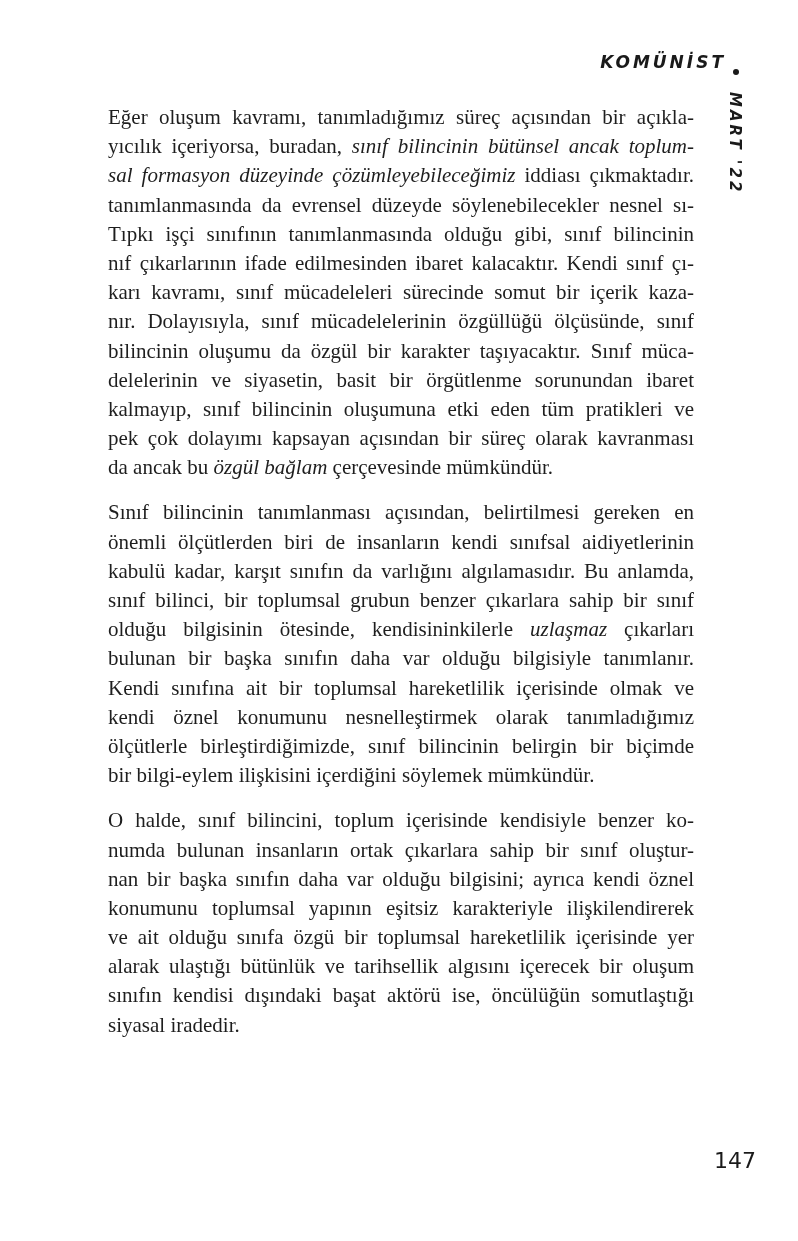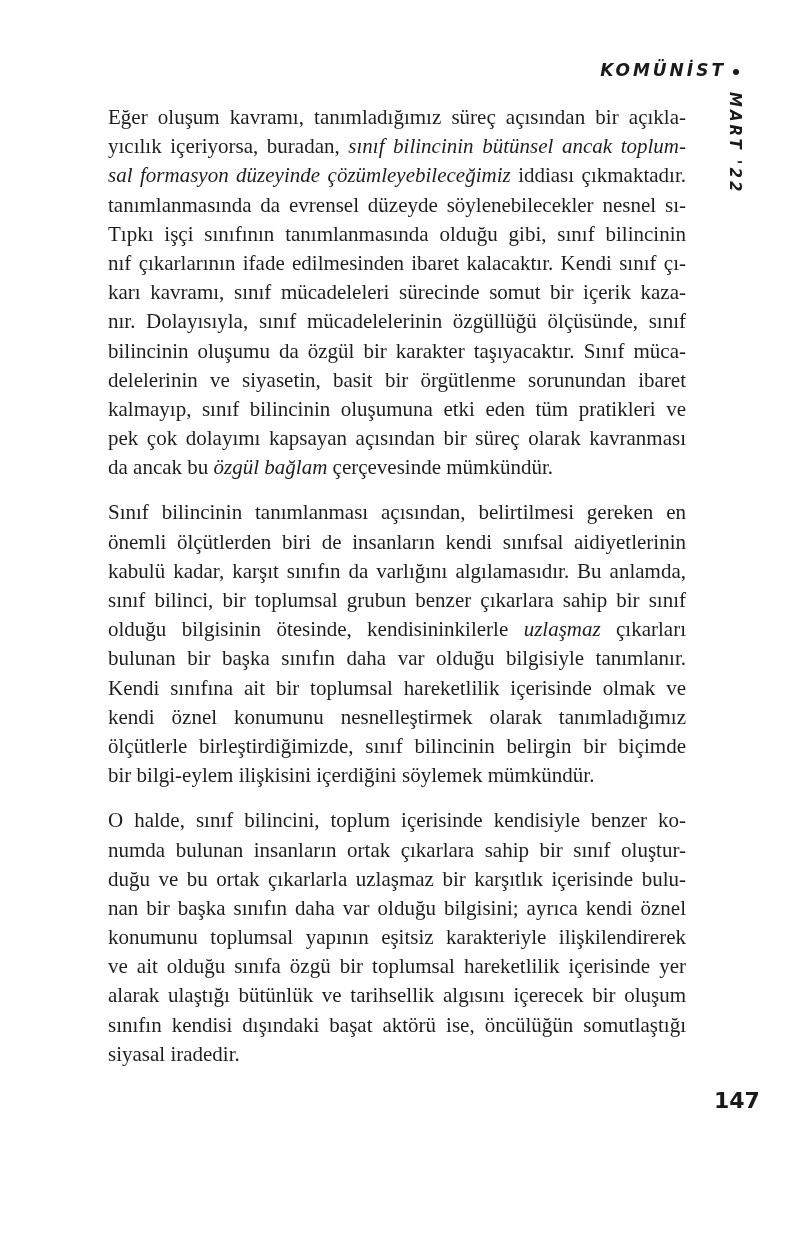--- a/index.html
+++ b/index.html
@@ -1,34 +1,34 @@
 <!DOCTYPE html>
 <html><head>
 <meta charset="utf-8">
 <style>
   html, body { margin:0; padding:0; background:#ffffff; }
   body { width:798px; height:1241px; position:relative; overflow:hidden; color:#1e1e1e; }
   .header-mag {
-    position:absolute; left:600px; top:60px; width:126px; text-align:right;
+    position:absolute; left:600px; top:52px; width:126px; text-align:right;
     font-family:"DejaVu Sans", sans-serif; font-weight:bold; font-style:italic;
     font-size:17px; letter-spacing:3px; color:#1a1a1a;
   }
   .header-dot { position:absolute; left:733px; top:69px; width:6px; height:6px; border-radius:50%; background:#1a1a1a; }
   .side-date {
     position:absolute; left:726px; top:92px;
     writing-mode:vertical-rl;
     font-family:"DejaVu Sans", sans-serif; font-weight:bold; font-style:italic;
     font-size:15px; letter-spacing:3px; color:#1a1a1a;
   }
   .body { position:absolute; left:108px; top:103px; width:586px; font-family:"Liberation Serif", serif; font-size:21px; color:#1e1e1e; }
-  .para { margin:0 8px 16px 0; }
+  .para { margin:0 0 16px 0; }
   .line { display:block; height:29.2px; line-height:29.2px; text-align:justify; text-align-last:justify; white-space:nowrap; overflow:visible; }
   .line.last { text-align-last:left; }
   .line { white-space:normal; }
-  .page-num { position:absolute; left:714px; top:1088px; font-family:"DejaVu Sans", sans-serif; font-weight:bold; font-size:22px; color:#1a1a1a; }
+  .page-num { position:absolute; left:714px; top:1148px; font-family:"DejaVu Sans", sans-serif; font-weight:normal; font-size:22px; color:#1a1a1a; }
   em { font-style:italic; }
 </style>
 </head>
 <body>
 
 <div class="header-mag">KOMÜNİST</div>
 <div class="header-dot"></div>
 <div class="side-date">MART '22</div>
 
 <div class="body" id="body">
@@ -55,21 +55,20 @@
       <span class="line"><span>olduğu bilgisinin ötesinde, kendisininkilerle </span><em>uzlaşmaz</em><span> çıkarları</span></span>
       <span class="line"><span>bulunan bir başka sınıfın daha var olduğu bilgisiyle tanımlanır.</span></span>
       <span class="line"><span>Kendi sınıfına ait bir toplumsal hareketlilik içerisinde olmak ve</span></span>
       <span class="line"><span>kendi öznel konumunu nesnelleştirmek olarak tanımladığımız</span></span>
       <span class="line"><span>ölçütlerle birleştirdiğimizde, sınıf bilincinin belirgin bir biçimde</span></span>
       <span class="line last"><span>bir bilgi-eylem ilişkisini içerdiğini söylemek mümkündür.</span></span>
     </div>
     <div class="para">
       <span class="line"><span>O halde, sınıf bilincini, toplum içerisinde kendisiyle benzer ko-</span></span>
       <span class="line"><span>numda bulunan insanların ortak çıkarlara sahip bir sınıf oluştur-</span></span>
-      <span class="line"><span>duğu ve bu ortak çıkarlarla uzlaşmaz bir karşıtlık içerisinde bulu-</span></span>
       <span class="line"><span>nan bir başka sınıfın daha var olduğu bilgisini; ayrıca kendi öznel</span></span>
       <span class="line"><span>konumunu toplumsal yapının eşitsiz karakteriyle ilişkilendirerek</span></span>
       <span class="line"><span>ve ait olduğu sınıfa özgü bir toplumsal hareketlilik içerisinde yer</span></span>
       <span class="line"><span>alarak ulaştığı bütünlük ve tarihsellik algısını içerecek bir oluşum</span></span>
       <span class="line"><span>sınıfın kendisi dışındaki başat aktörü ise, öncülüğün somutlaştığı</span></span>
       <span class="line last"><span>siyasal iradedir.</span></span>
     </div>
   </div>
 
 <div class="page-num">147</div>

